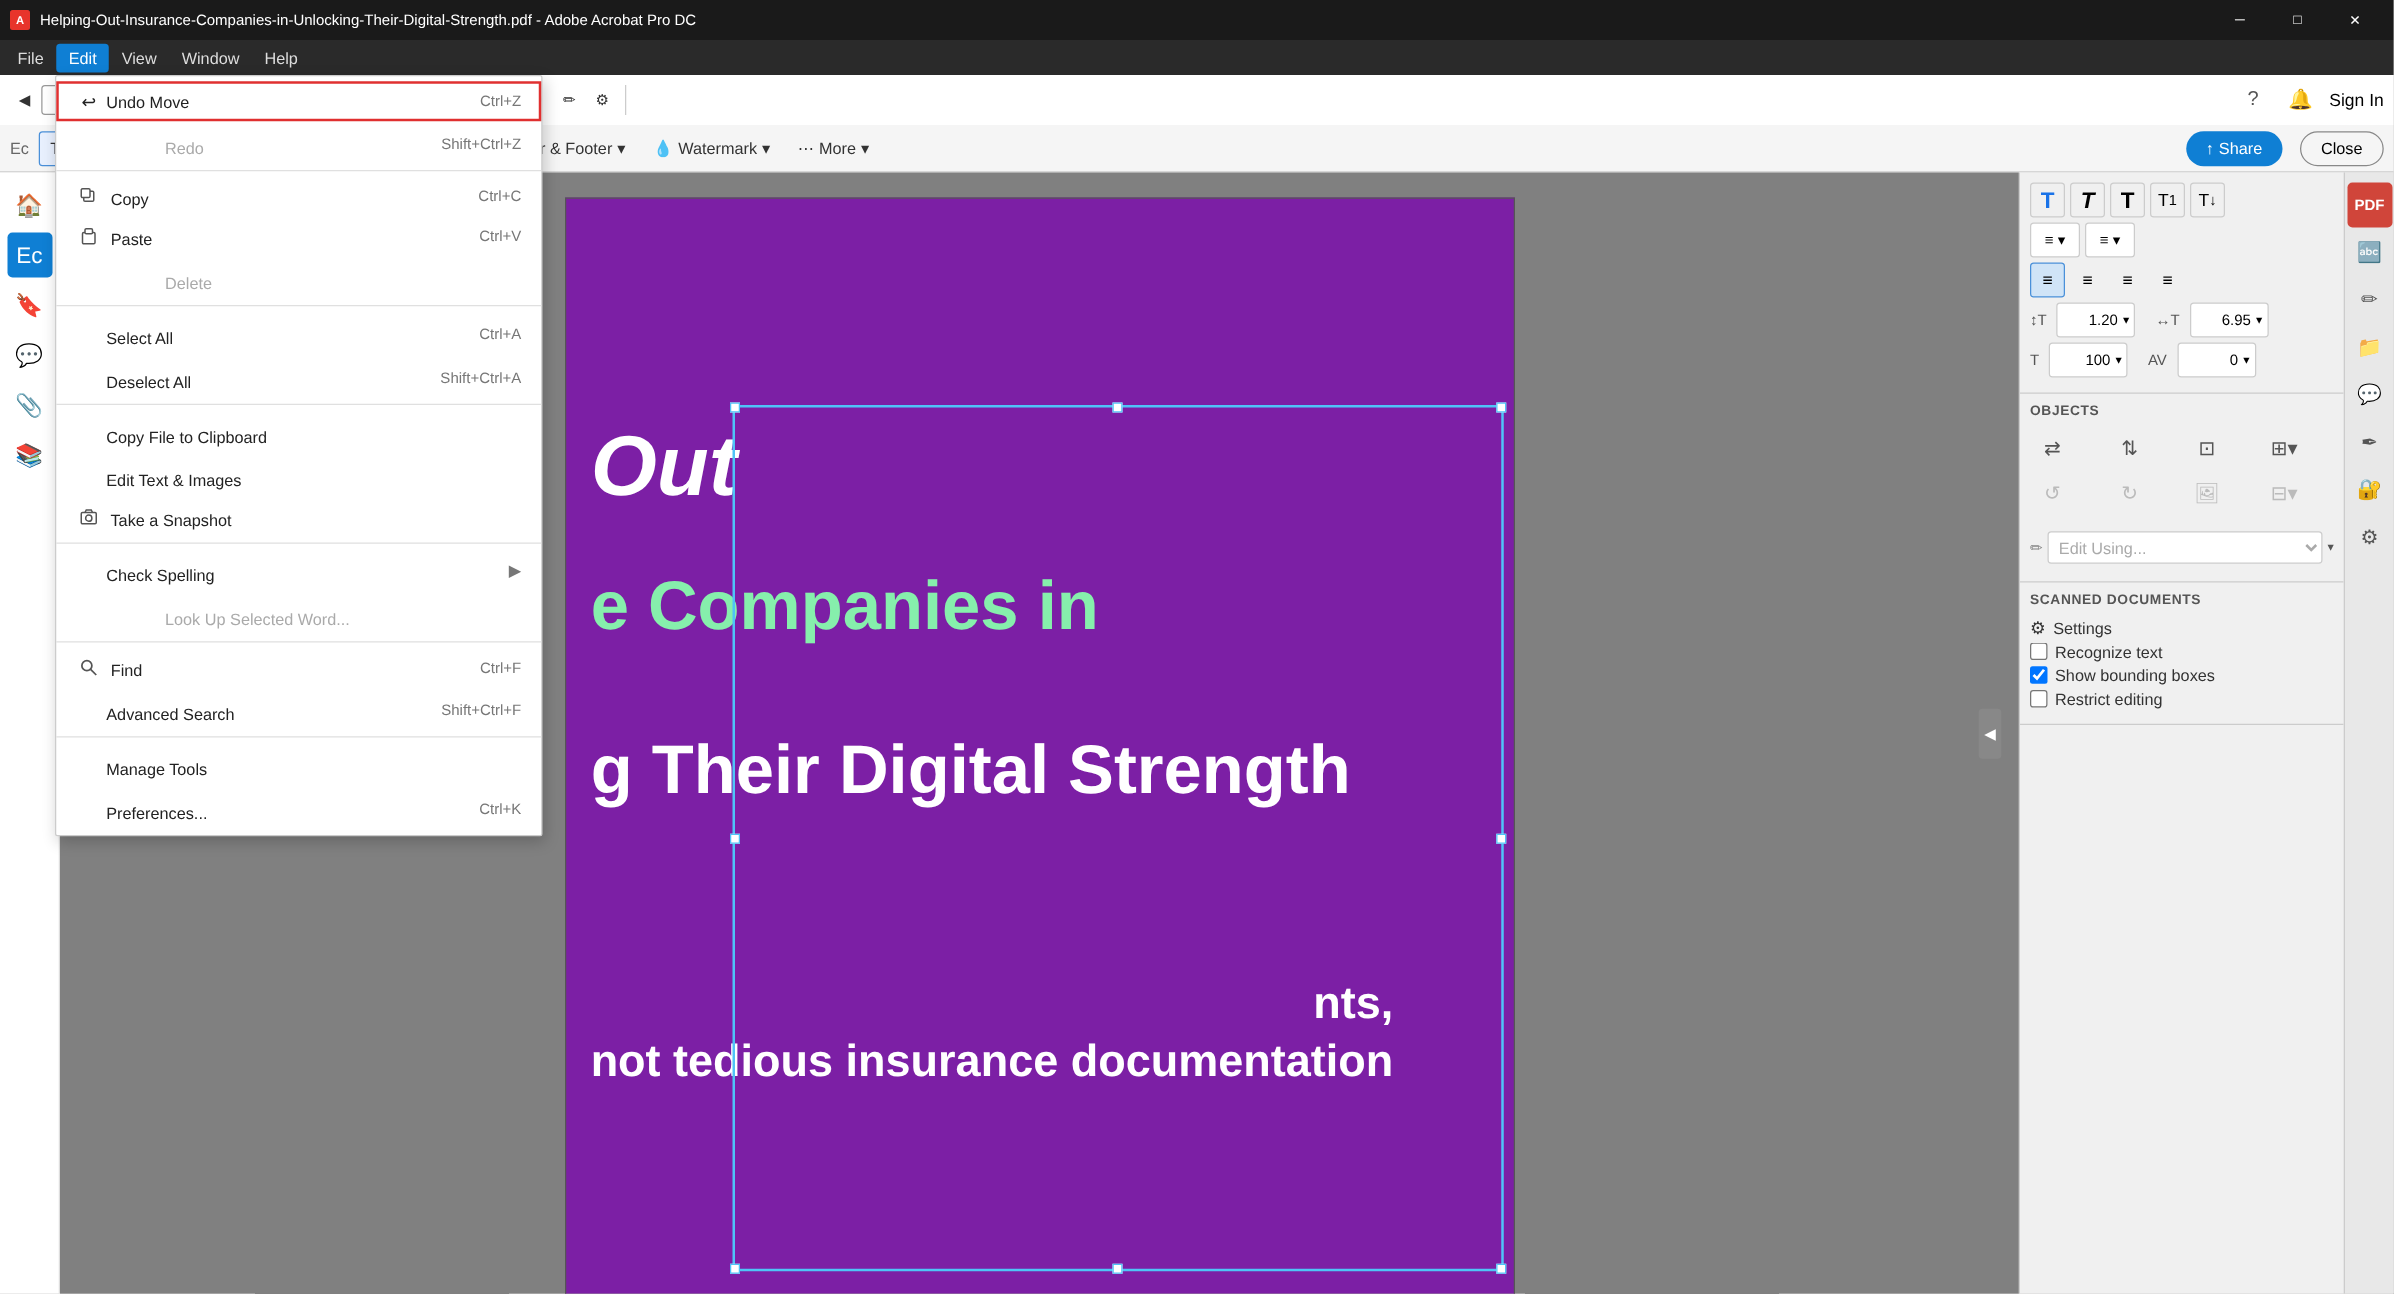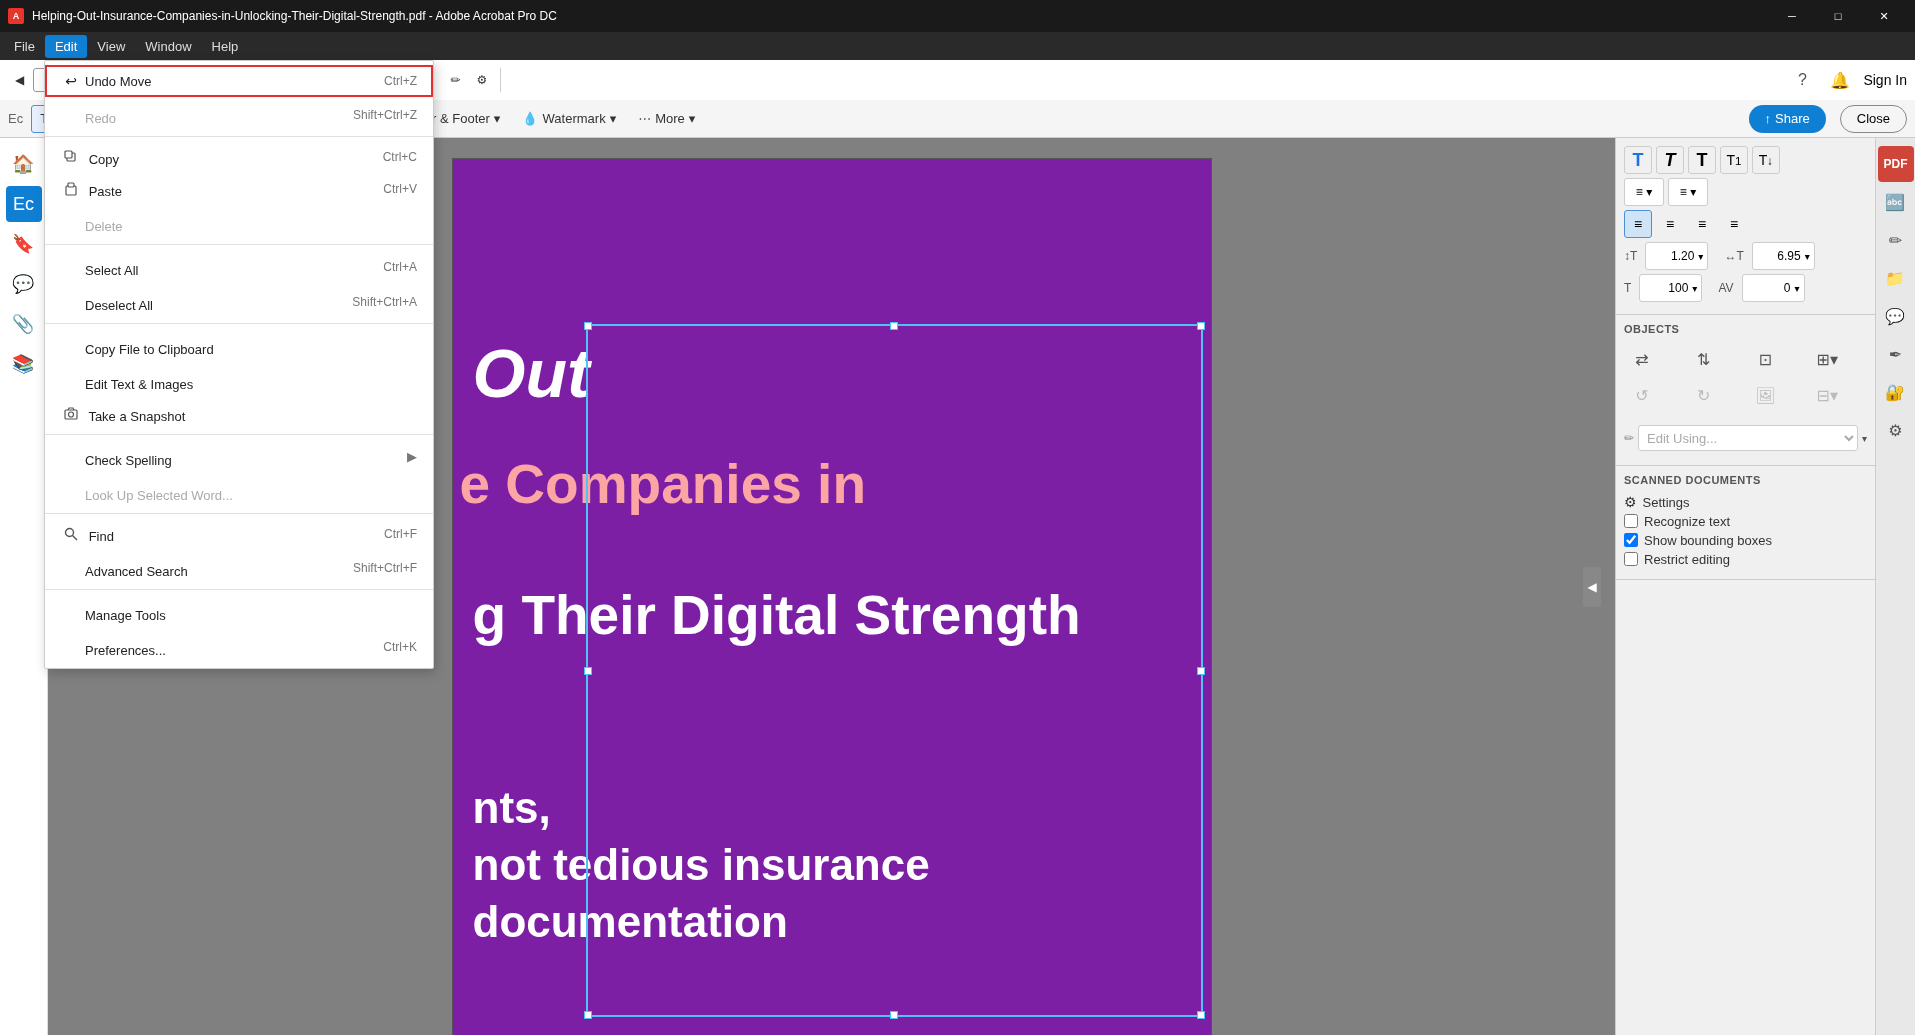--- a/index.html
+++ b/index.html
@@ -190,44 +190,45 @@
       color: #fff;
       font-size: 68px;
       font-style: italic;
       font-weight: 700;
       padding: 0 20px;
     }
     .pdf-text-companies {
       position: absolute;
       top: 295px;
       left: 0;
-      color: #fca5a5;
+      color: #86efac;
       font-size: 55px;
       font-weight: 700;
-      padding: 0 7px;
+      padding: 0 20px;
       line-height: 1.1;
     }
     .pdf-text-digital {
       position: absolute;
       top: 424px;
       left: 0;
       color: #fff;
       font-size: 55px;
       font-weight: 700;
       padding: 0 20px;
     }
     .pdf-text-bottom {
       position: absolute;
       top: 620px;
       left: 0;
       color: #fff;
-      font-size: 44px;
+      font-size: 36px;
       font-weight: 700;
       padding: 0 20px;
       line-height: 1.3;
+      text-align: right;
     }
 
     
     #right-panel {
       width: 260px;
       background: #f0f0f0;
       border-left: 1px solid #ccc;
       display: flex;
       flex-direction: column;
       overflow-y: auto;
@@ -421,21 +422,21 @@
     }
     .menu-row {
       display: flex;
       align-items: center;
       justify-content: space-between;
       padding: 6px 16px;
       cursor: pointer;
       font-size: 13px;
       color: #222;
     }
-    .menu-row.disabled { color: #aaa; cursor: default; }
+    .menu-row.disabled { color: #aaa; cursor: default; margin-left: 47px; }
     .menu-row .shortcut { color: #777; font-size: 12px; }
     .menu-row .arrow { color: #777; }
     .menu-divider { height: 1px; background: #e0e0e0; margin: 4px 0; }
     .menu-icon { width: 20px; height: 20px; display: inline-flex; align-items: center; justify-content: center; font-size: 14px; margin-right: 4px; }
 
     .undo-row {
       outline: 2px solid #e03030;
       outline-offset: -2px;
       align-items: center;
     }

